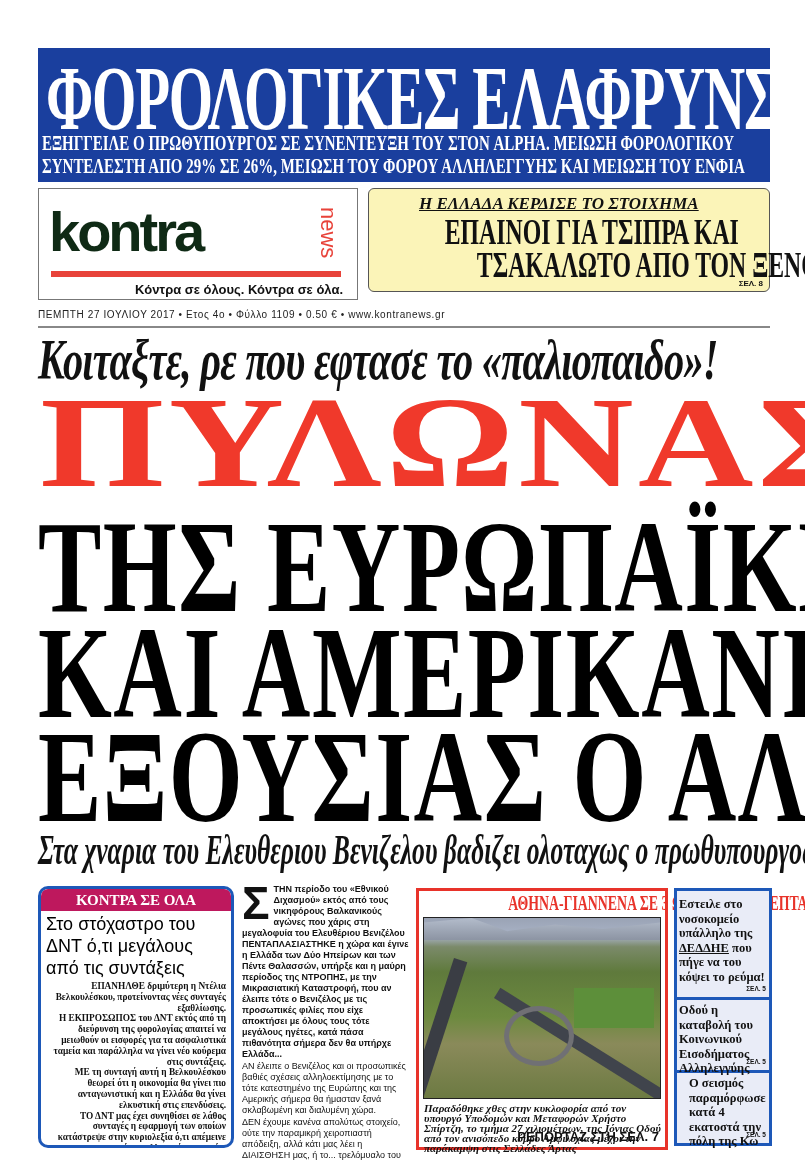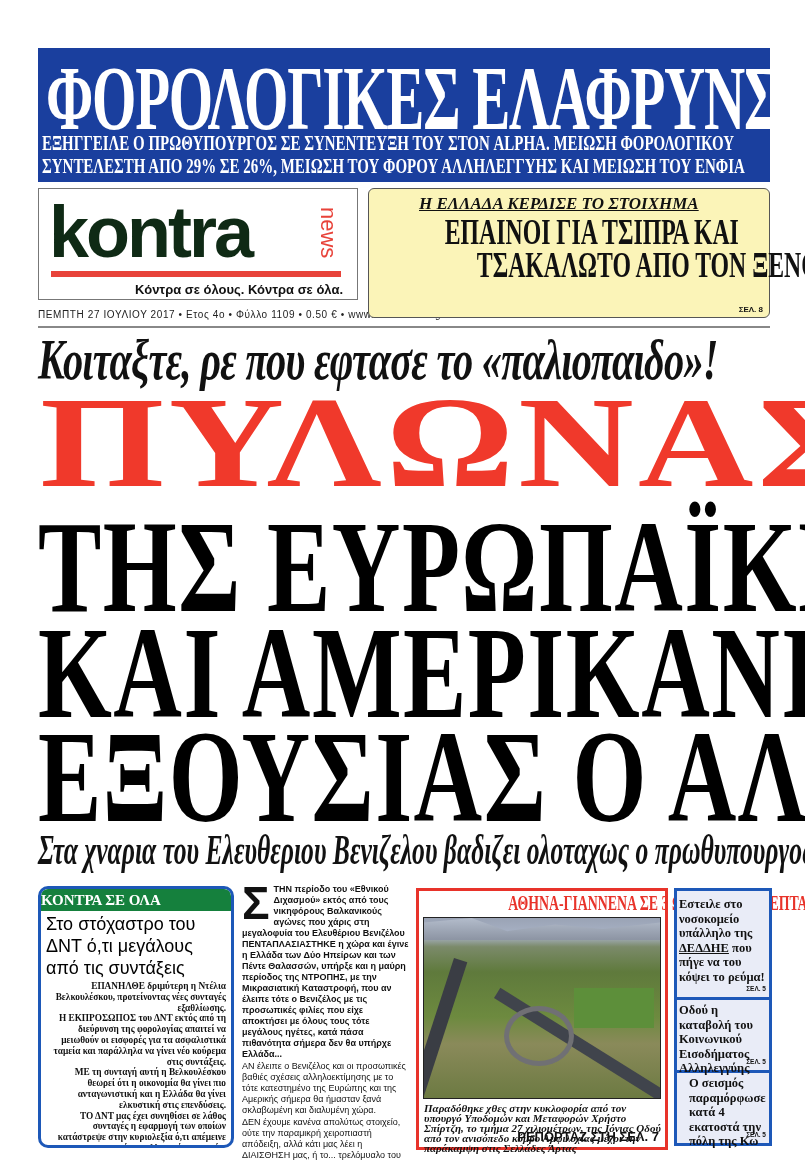--- a/index.html
+++ b/index.html
@@ -10,28 +10,28 @@
 
   
   .banner { position: absolute; left: 38px; top: 48px; width: 732px; height: 134px; background: #1a3f9e; overflow: hidden; }
   .banner .title { position: absolute; left: 8px; top: 4px; color: #fff; font-size: 92px; line-height: 92px; letter-spacing: -2px; transform: scale(0.62, 1); transform-origin: left top; width: 1160px; }
   .banner .sub { position: absolute; left: 4px; color: #fff; font-size: 22px; line-height: 22px; transform: scale(0.68, 1); transform-origin: left top; white-space: nowrap; width: 1060px; }
   .banner .sub1 { top: 84px; }
   .banner .sub2 { top: 107px; }
 
   
   .logo-box { position: absolute; left: 38px; top: 188px; width: 320px; height: 112px; border: 1px solid #777; background: #fff; }
-  .logo-word { position: absolute; left: 10px; top: 2px; font-family: "Liberation Sans", sans-serif; font-weight: bold; font-size: 72px; line-height: 82px; color: #0f2a15; letter-spacing: -3px; }
+  .logo-word { position: absolute; left: 10px; top: 2px; font-family: "Liberation Sans", sans-serif; font-weight: bold; font-size: 56px; line-height: 82px; color: #0f2a15; letter-spacing: -3px; }
   .logo-news { position: absolute; left: 268px; top: 18px; color: #e8433a; font-size: 22px; transform: rotate(90deg); transform-origin: left top; font-family: "Liberation Sans", sans-serif; left: 302px; }
   .logo-line { position: absolute; left: 12px; top: 82px; width: 290px; height: 6px; background: #e8433a; }
   .logo-tag { position: absolute; right: 14px; top: 93px; font-size: 13px; font-weight: bold; color: #111; }
   .dateline { position: absolute; left: 38px; top: 309px; font-size: 10px; letter-spacing: 0.6px; color: #222; white-space: nowrap; }
 
   
-  .yellow-box { position: absolute; left: 368px; top: 188px; width: 402px; height: 130px; background: #fbf4b8; border: 1px solid #555; border-radius: 6px; }
+  .yellow-box { position: absolute; left: 368px; top: 188px; width: 402px; height: 104px; background: #fbf4b8; border: 1px solid #555; border-radius: 6px; }
   .yellow-kicker { position: absolute; left: 50px; top: 5px; font-family: "Liberation Serif", serif; font-weight: bold; font-style: italic; font-size: 17px; text-decoration: underline; white-space: nowrap; }
   .yellow-line { position: absolute; left: 0; width: 402px; text-align: center; }
   .yellow-line span { font-family: "Liberation Serif", serif; font-weight: bold; font-size: 36px; line-height: 34px; display: inline-block; transform: scale(0.66, 1); white-space: nowrap; }
   .yl1 { top: 26px; } .yl2 { top: 59px; } .yl3 { top: 92px; }
   .yellow-page { position: absolute; right: 6px; bottom: 3px; font-size: 8px; font-weight: bold; }
 
   .rule { position: absolute; left: 38px; top: 326px; width: 732px; height: 2px; background: #888; }
 
   
   .kicker { position: absolute; left: 38px; top: 330px; font-family: "Liberation Serif", serif; font-weight: bold; font-style: italic; font-size: 56px; line-height: 60px; transform: scale(0.72, 1); transform-origin: left top; white-space: nowrap; letter-spacing: -1px; }
@@ -39,21 +39,21 @@
   
   .red-head { position: absolute; left: 40px; top: 394px; font-family: "Liberation Serif", serif; font-weight: bold; font-size: 148px; line-height: 110px; color: #f0392b; transform: scale(1.08, 0.88); transform-origin: left top; white-space: nowrap; letter-spacing: 4px; }
 
   
   .black-head { position: absolute; left: 38px; font-family: "Liberation Serif", serif; font-weight: bold; font-size: 132px; line-height: 110px; color: #000; transform: scale(0.72, 1); transform-origin: left top; white-space: nowrap; letter-spacing: 2px; }
   .bh1 { top: 512px; } .bh2 { top: 618px; } .bh3 { top: 722px; }
   .deck { position: absolute; left: 38px; top: 826px; font-family: "Liberation Serif", serif; font-weight: bold; font-style: italic; font-size: 42px; line-height: 48px; transform: scale(0.61, 1); transform-origin: left top; white-space: nowrap; }
 
   
   .col1 { position: absolute; left: 38px; top: 886px; width: 196px; height: 262px; border: 3px solid #1d58b8; border-radius: 10px; background: #fff; overflow: hidden; }
-  .col1-head { height: 22px; background: #15803d; color: #fff; text-align: left; font-family: "Liberation Serif", serif; font-weight: bold; font-size: 15px; line-height: 22px; border-radius: 6px 6px 0 0; }
+  .col1-head { height: 22px; background: #be185d; color: #fff; text-align: center; font-family: "Liberation Serif", serif; font-weight: bold; font-size: 15px; line-height: 22px; border-radius: 6px 6px 0 0; }
   .col1-title { padding: 2px 5px 0; font-family: "Liberation Sans", sans-serif; font-size: 18px; line-height: 22px; color: #000; }
   .col1-body { padding: 2px 5px; font-family: "Liberation Serif", serif; font-weight: bold; font-size: 9.3px; line-height: 10.8px; color: #111; }
   .col1-body p { margin: 0; text-align: right; }
 
   
   .col2 { position: absolute; left: 242px; top: 884px; width: 168px; font-family: "Liberation Sans", sans-serif; font-size: 9px; line-height: 11px; color: #111; }
   .dropcap { float: left; font-family: "Liberation Sans", sans-serif; font-weight: bold; font-size: 46px; line-height: 38px; margin: 0 4px 0 0; }
   .col2 .lead { font-weight: bold; }
   .col2 p { margin: 0 0 1px; }
 

